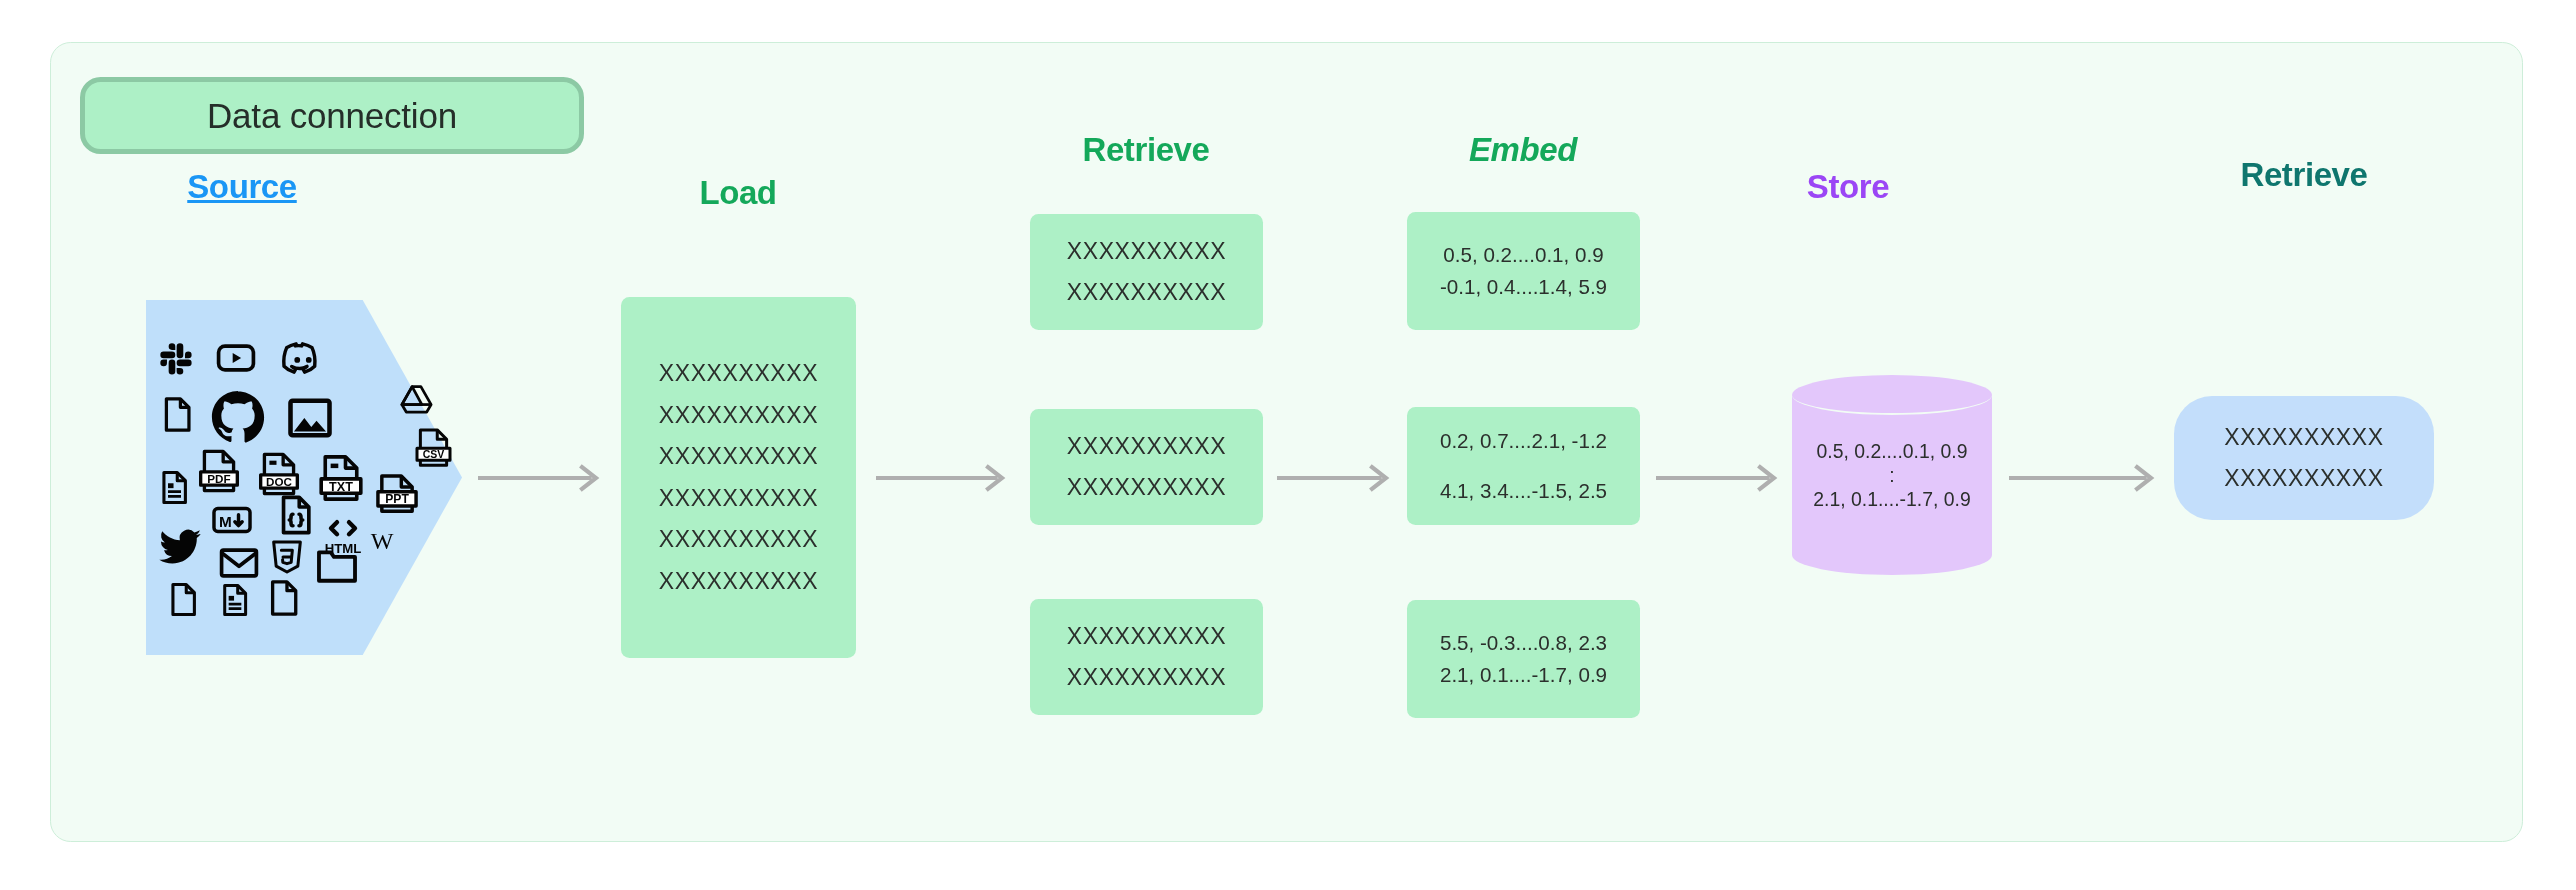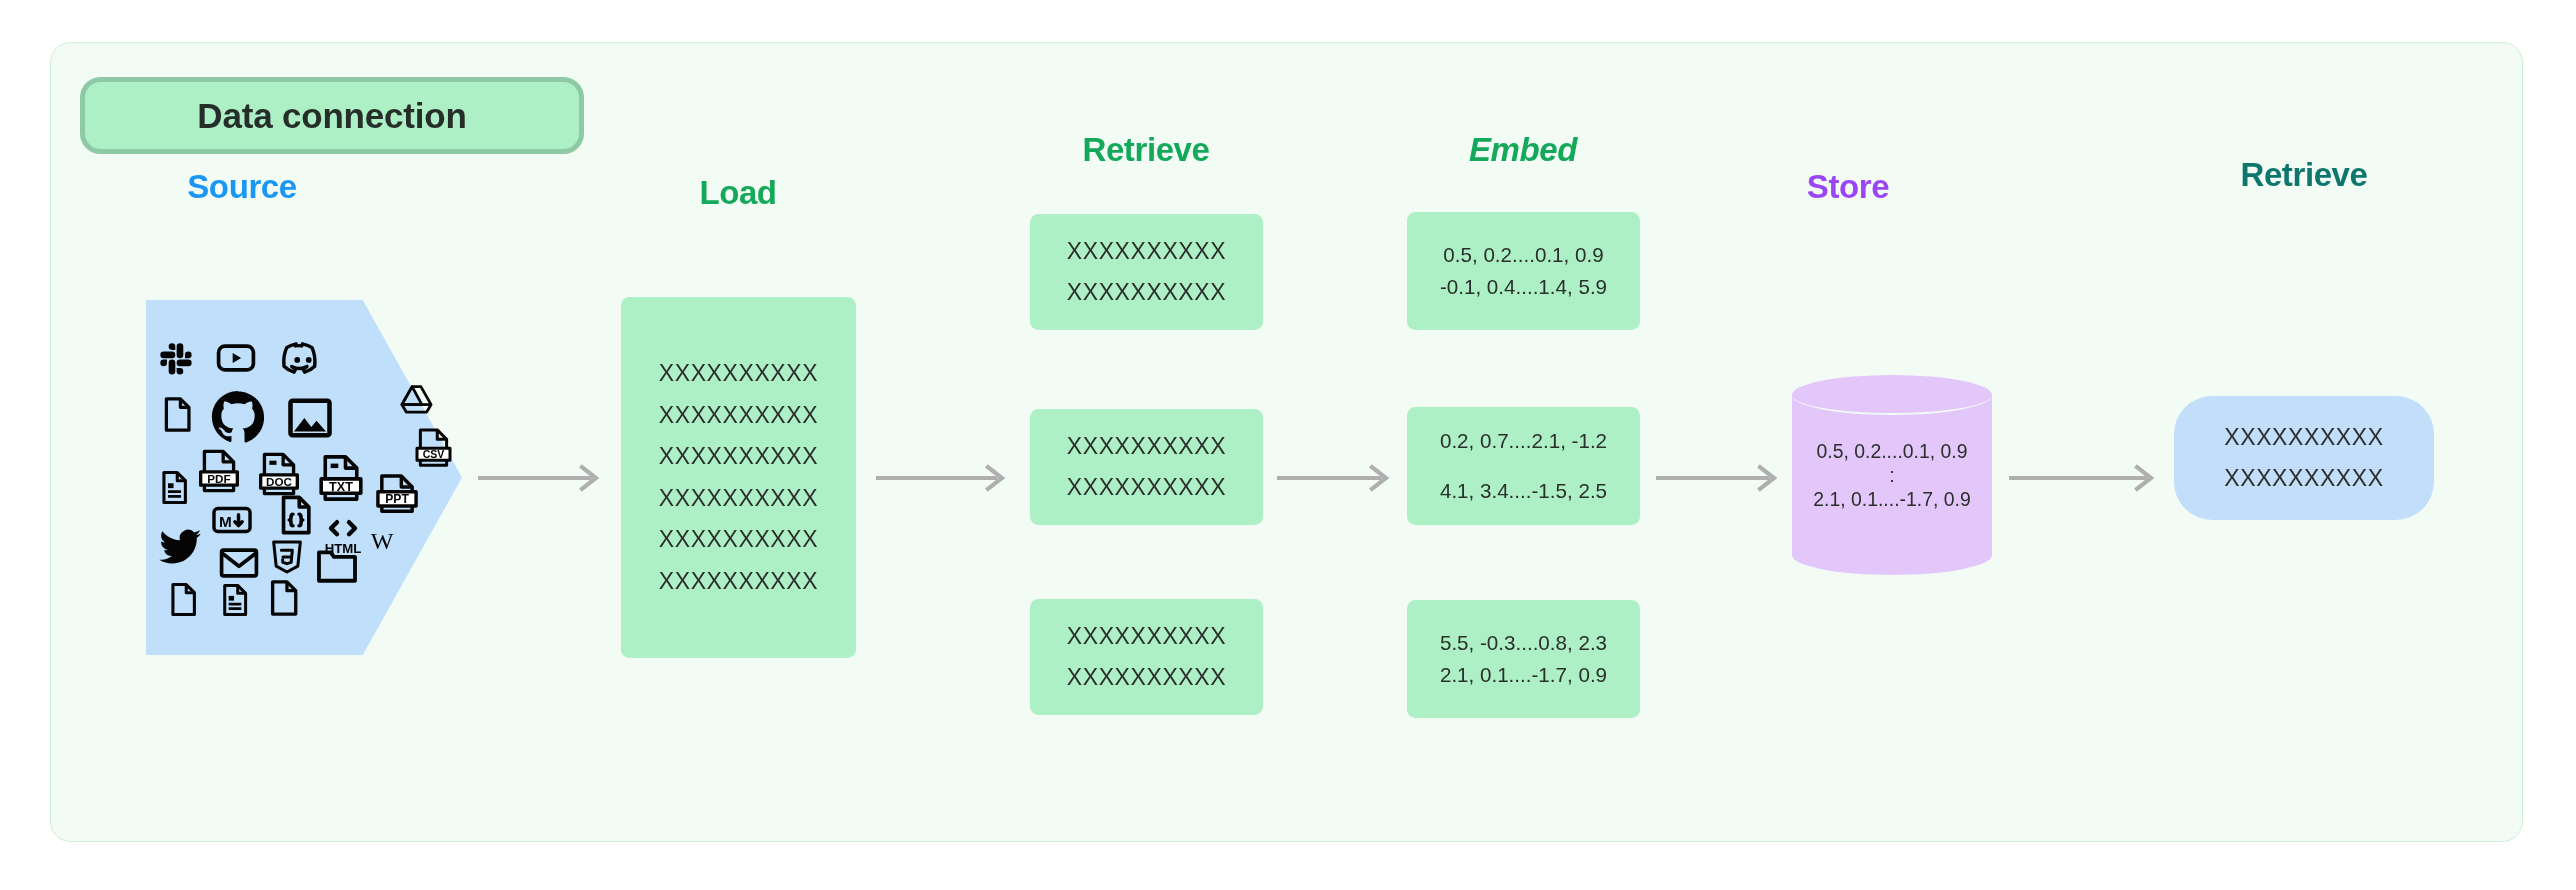--- a/index.html
+++ b/index.html
@@ -42,21 +42,21 @@
     background: #ADF0C6;
     border: 5.4px solid #8CC9A4;
     border-radius: 20.6px;
     box-sizing: border-box;
     display: flex;
     align-items: center;
     justify-content: center;
   }
   .badge-label {
     font-size: 35px;
-    font-weight: bold;
+    font-weight: normal;
     color: #252E29;
     letter-spacing: -0.2px;
     white-space: nowrap;
   }
 
   
   .heading {
     position: absolute;
     font-size: 33px;
     font-weight: bold;
@@ -201,21 +201,21 @@
 <body>
 
 <div id="canvas">
 
   <div class="outer-panel"></div>
 
   <div class="badge">
     <span class="badge-label">Data connection</span>
   </div>
 
-  <div class="heading" style="left:242px; top:168px; color:#1A96F5;">Source</div>
+  <div class="heading" style="left:242px; top:168px; color:#1A96F5;text-decoration:underline;">Source</div>
   <div class="heading" style="left:738px; top:174px; color:#14A85A;">Load</div>
   <div class="heading" style="left:1146px; top:131px; color:#14A85A;">Retrieve</div>
   <div class="heading" style="left:1523px; top:131px; color:#14A85A;font-style:italic;">Embed</div>
   <div class="heading" style="left:1848px; top:168px; color:#9B46F5;">Store</div>
   <div class="heading" style="left:2304px; top:156px; color:#0f766e;">Retrieve</div>
 
   <div class="source-shape">
     <svg viewBox="0 0 522 586" preserveAspectRatio="none">
       <path d="M0,0 L358,0 L522,293 L358,586 L0,586 Z" fill="#BFDFFA"></path>
     </svg>

